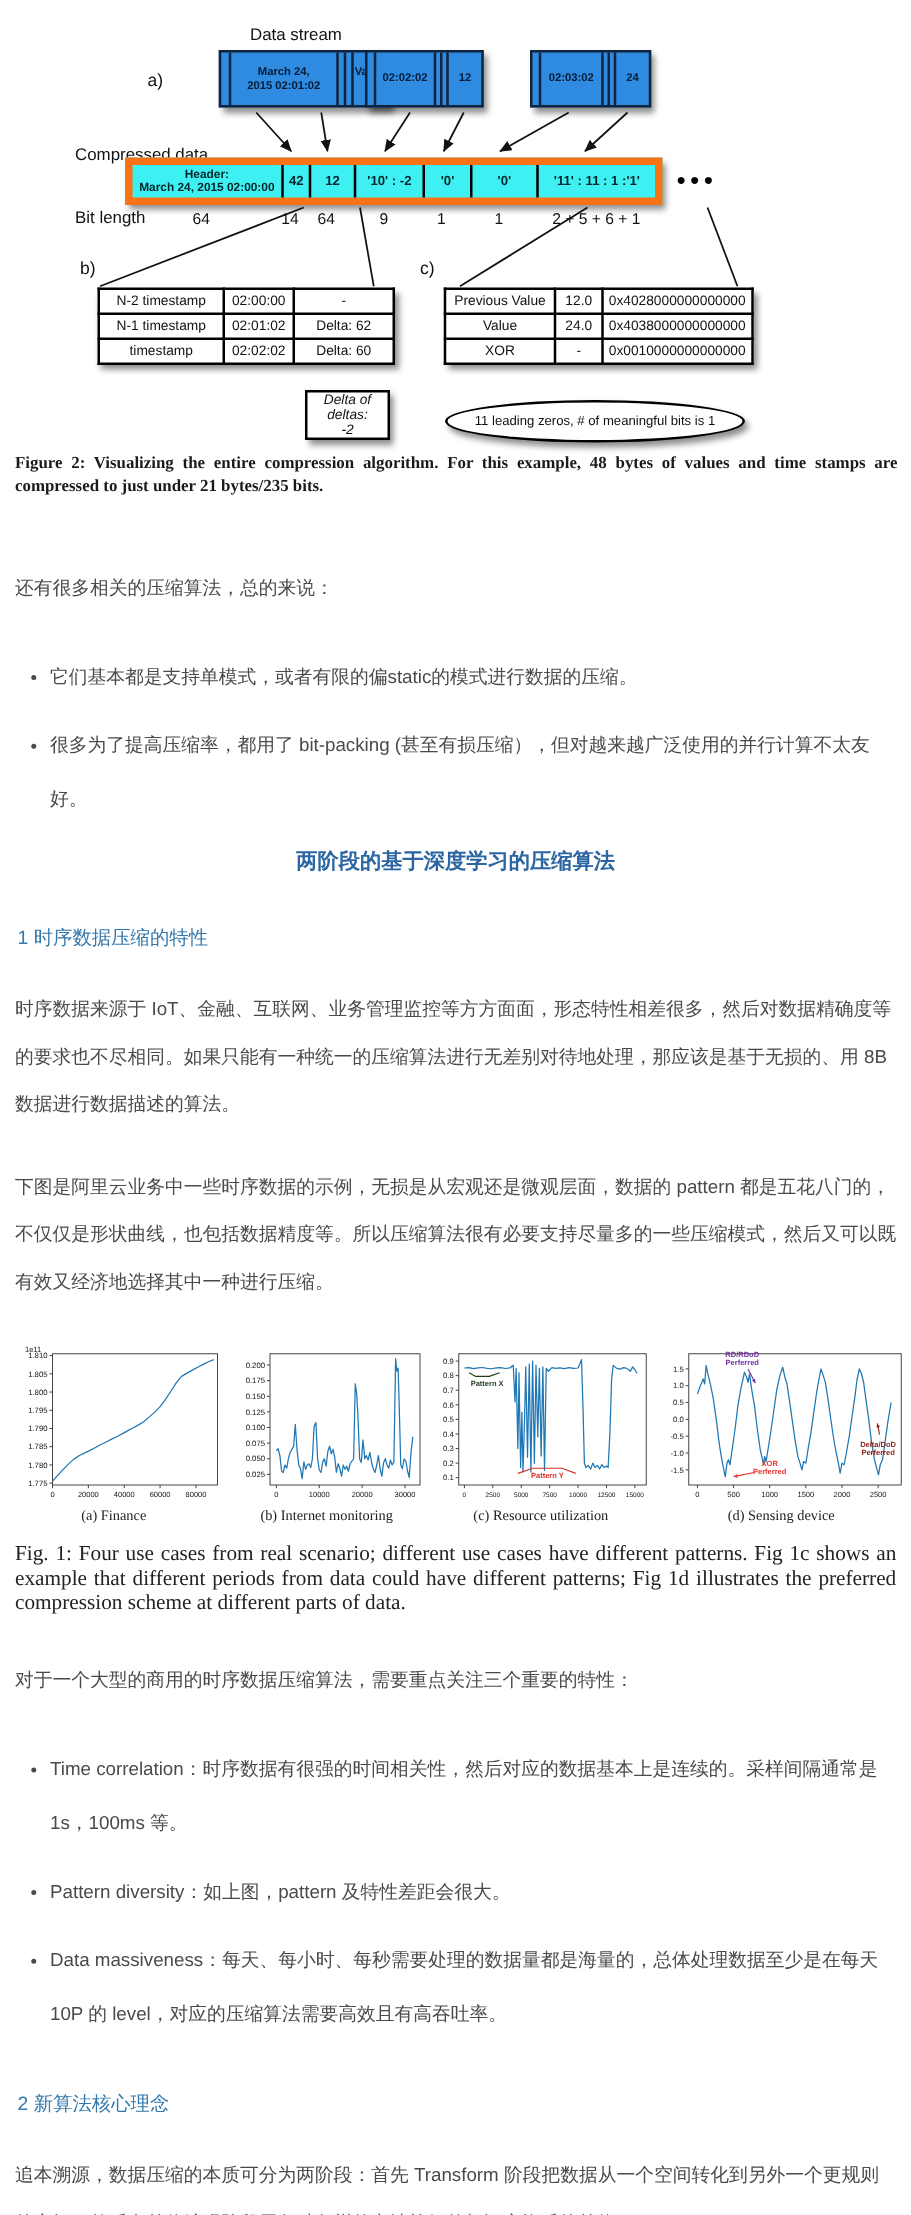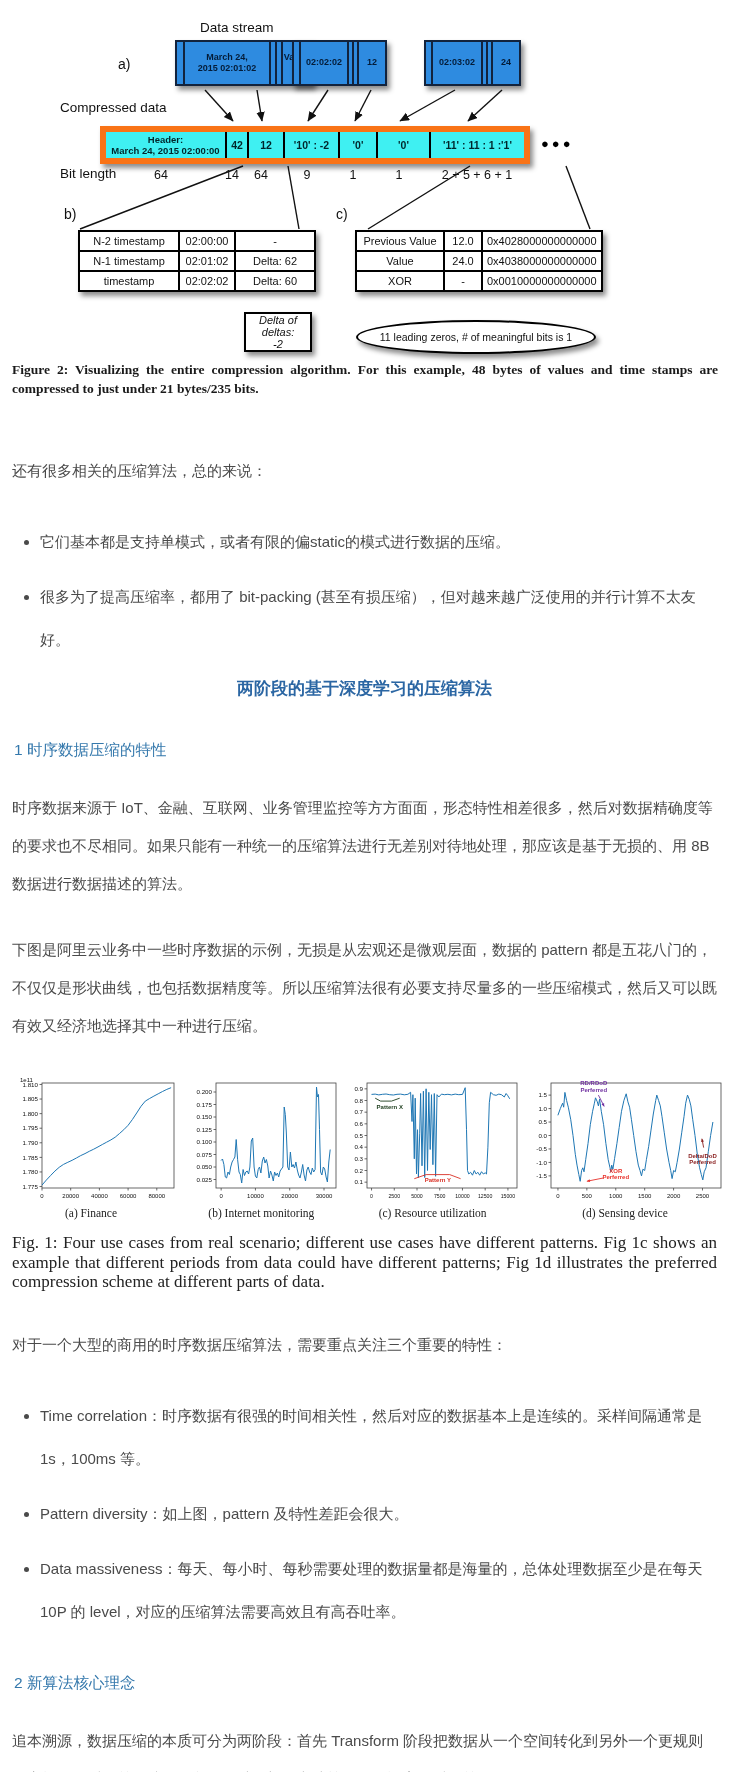--- a/index.html
+++ b/index.html
@@ -74,21 +74,21 @@
     <div class="sb-cell" style="width:26px">12</div>
   </div>
   <div class="abs stream-box" style="left:424px;top:32px;width:97px;height:46px;">
     <div class="sb-sep" style="width:5px"></div>
     <div class="sb-cell sb-time">02:03:02</div>
     <div class="sb-sep" style="width:3px"></div>
     <div class="sb-sep" style="width:3px"></div>
     <div class="sb-cell" style="width:26px">24</div>
   </div>
 
-  <div class="abs diag-label" style="left:60px;top:92px;text-align:right;">Compressed data</div>
+  <div class="abs diag-label" style="left:60px;top:108px;text-align:right;">Compressed data</div>
 
   <div class="abs crow" style="left:100px;top:118px;width:430px;">
     <div class="ccell hdr pre" style="width:121px">Header:
 March 24, 2015 02:00:00</div>
     <div class="ccell" style="width:22px">42</div>
     <div class="ccell" style="width:36px">12</div>
     <div class="ccell" style="width:55px">'10' : -2</div>
     <div class="ccell" style="width:38px">'0'</div>
     <div class="ccell" style="width:53px">'0'</div>
     <div class="ccell" style="flex:1">'11' : 11 : 1 :'1'</div>

